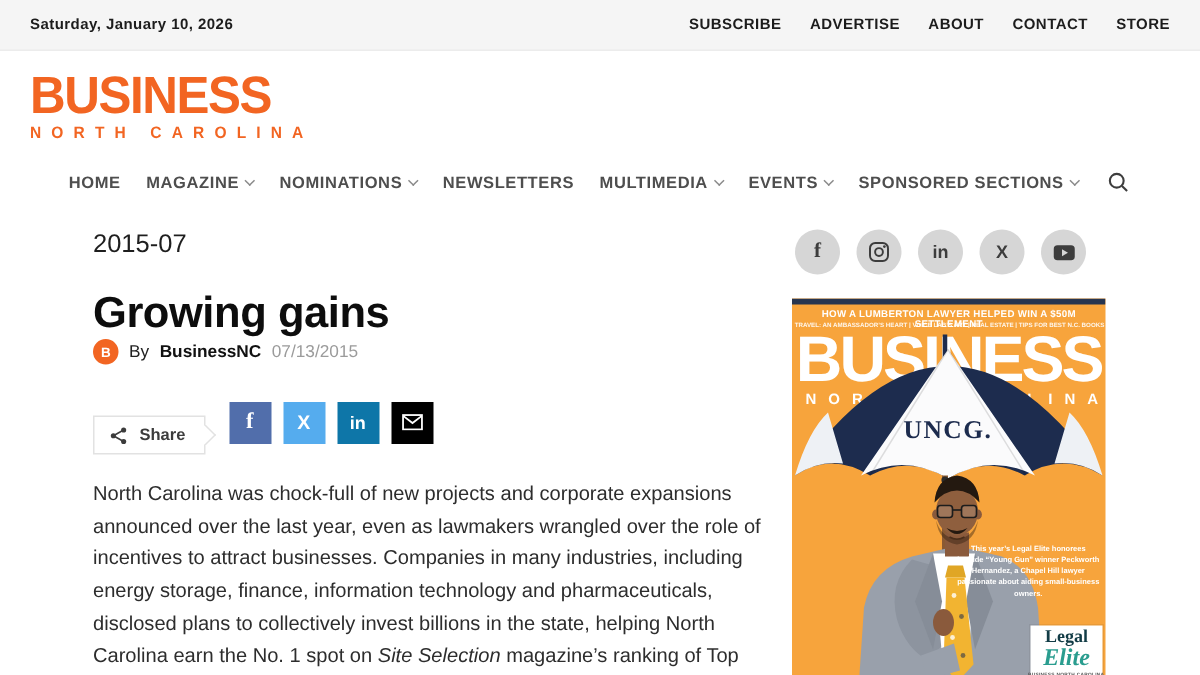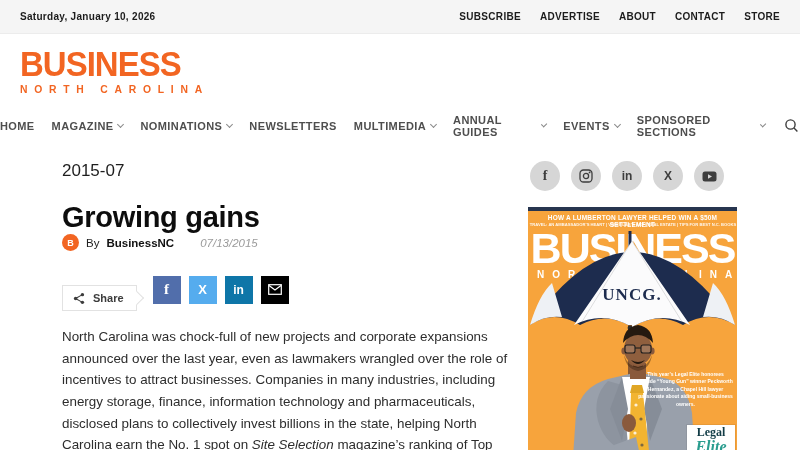--- a/index.html
+++ b/index.html
@@ -32,21 +32,21 @@
   .article { width:454px; }
   .sidebar { width:210px; }
 
   
   .category { font-size:17px; font-weight:400; color:#1e1e1e; margin:4px 0 20px; cursor:pointer; }
   .title { font-size:29px; font-weight:800; color:#0d0d0d; letter-spacing:-.3px; }
   .byline { display:flex; align-items:center; gap:7px; font-size:11.5px; color:#222; }
   .avatar { width:17px; height:17px; border-radius:50%; background:#F26522; color:#fff;
     font-size:9px; font-weight:800; display:flex; align-items:center; justify-content:center; }
   .author { font-weight:700; color:#111; cursor:pointer; }
-  .pubdate { color:#9b9b9b; margin-left:19px;font-style:italic; }
+  .pubdate { color:#9b9b9b; margin-left:0; }
 
   .share-row { display:flex; align-items:center; gap:8px; margin:17px 0 15px; }
   .share-btn { position:relative; height:26px; background:#fff; border:1px solid #e2e2e2;
     display:flex; align-items:center; gap:8px; padding:0 12px 0 10px; font-size:11px;
     font-weight:700; color:#3c3c3c; cursor:pointer; margin-right:8px;margin-top:17px; }
   .share-btn::after { content:""; position:absolute; right:-6px; top:50%;
     width:9px; height:9px; background:#fff; transform:translateY(-50%) rotate(45deg);
     border-top:1px solid #e2e2e2; border-right:1px solid #e2e2e2; }
   .sq { width:28px; height:28px; display:flex; align-items:center; justify-content:center;
     color:#fff; cursor:pointer; }
@@ -128,24 +128,20 @@
       <span class="chev"></span>
     </div>
   <div class="nav-item">
       <span>NEWSLETTERS</span>
     </div>
   <div class="nav-item">
       <span>MULTIMEDIA</span>
       <span class="chev"></span>
     </div>
   <div class="nav-item">
-      <span>ANNUAL GUIDES</span>
-      <span class="chev"></span>
-    </div>
-  <div class="nav-item">
       <span>EVENTS</span>
       <span class="chev"></span>
     </div>
   <div class="nav-item">
       <span>SPONSORED SECTIONS</span>
       <span class="chev"></span>
     </div>
   <div class="search-btn">
     <svg width="16" height="16" viewBox="0 0 16 16">
       <circle cx="6.5" cy="6.5" r="4.6" fill="none" stroke="#3d3d3d" stroke-width="1.4"></circle>

